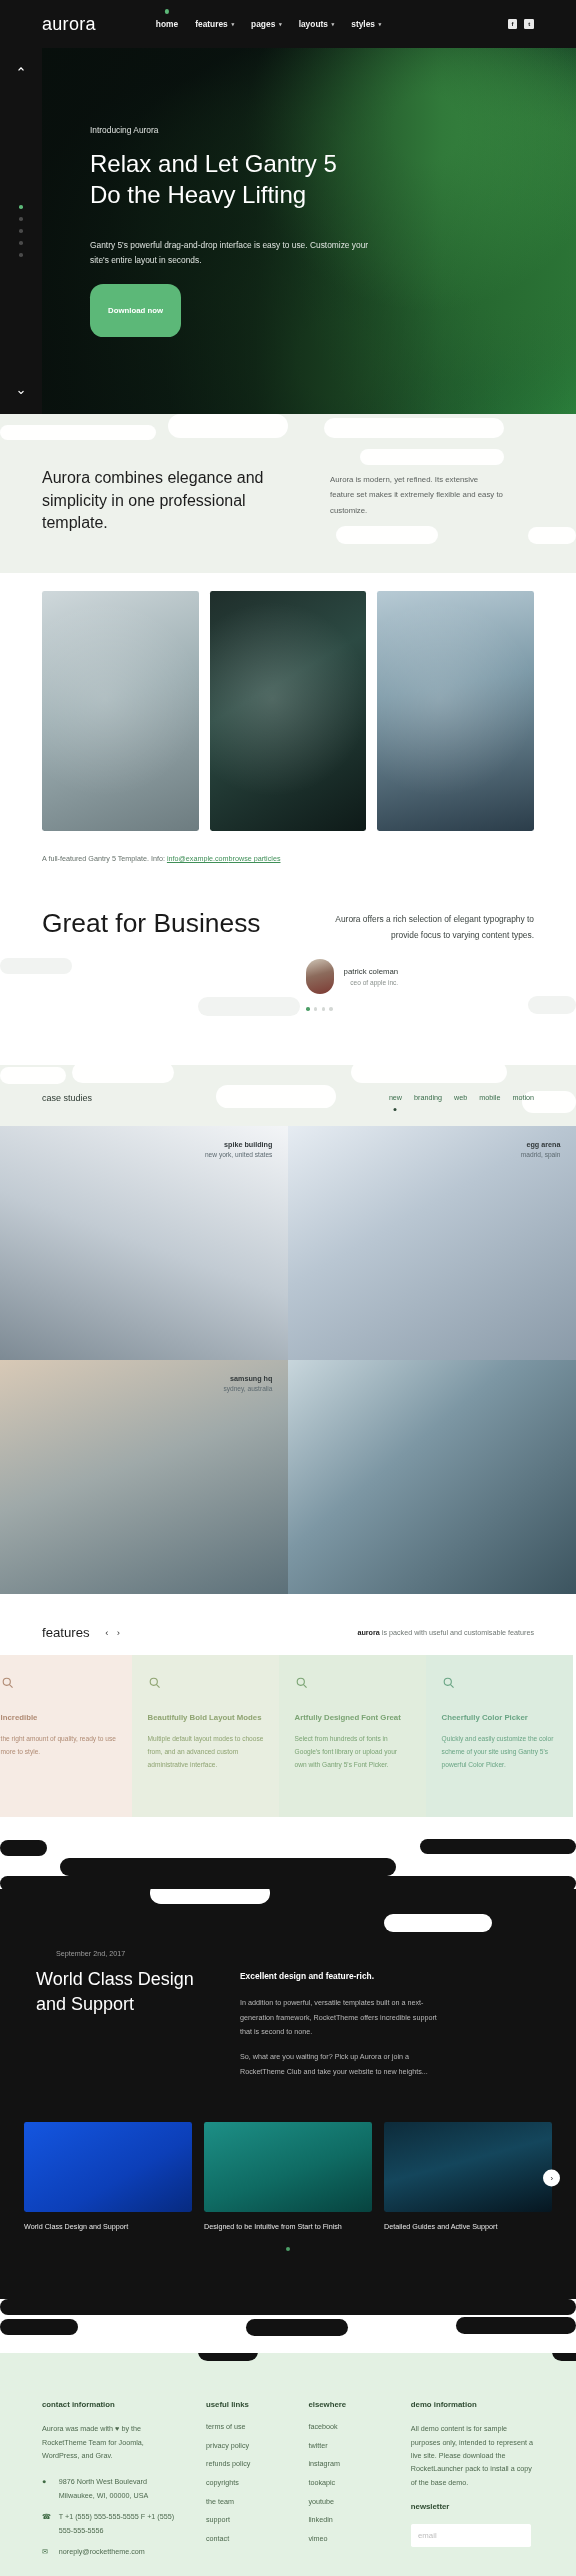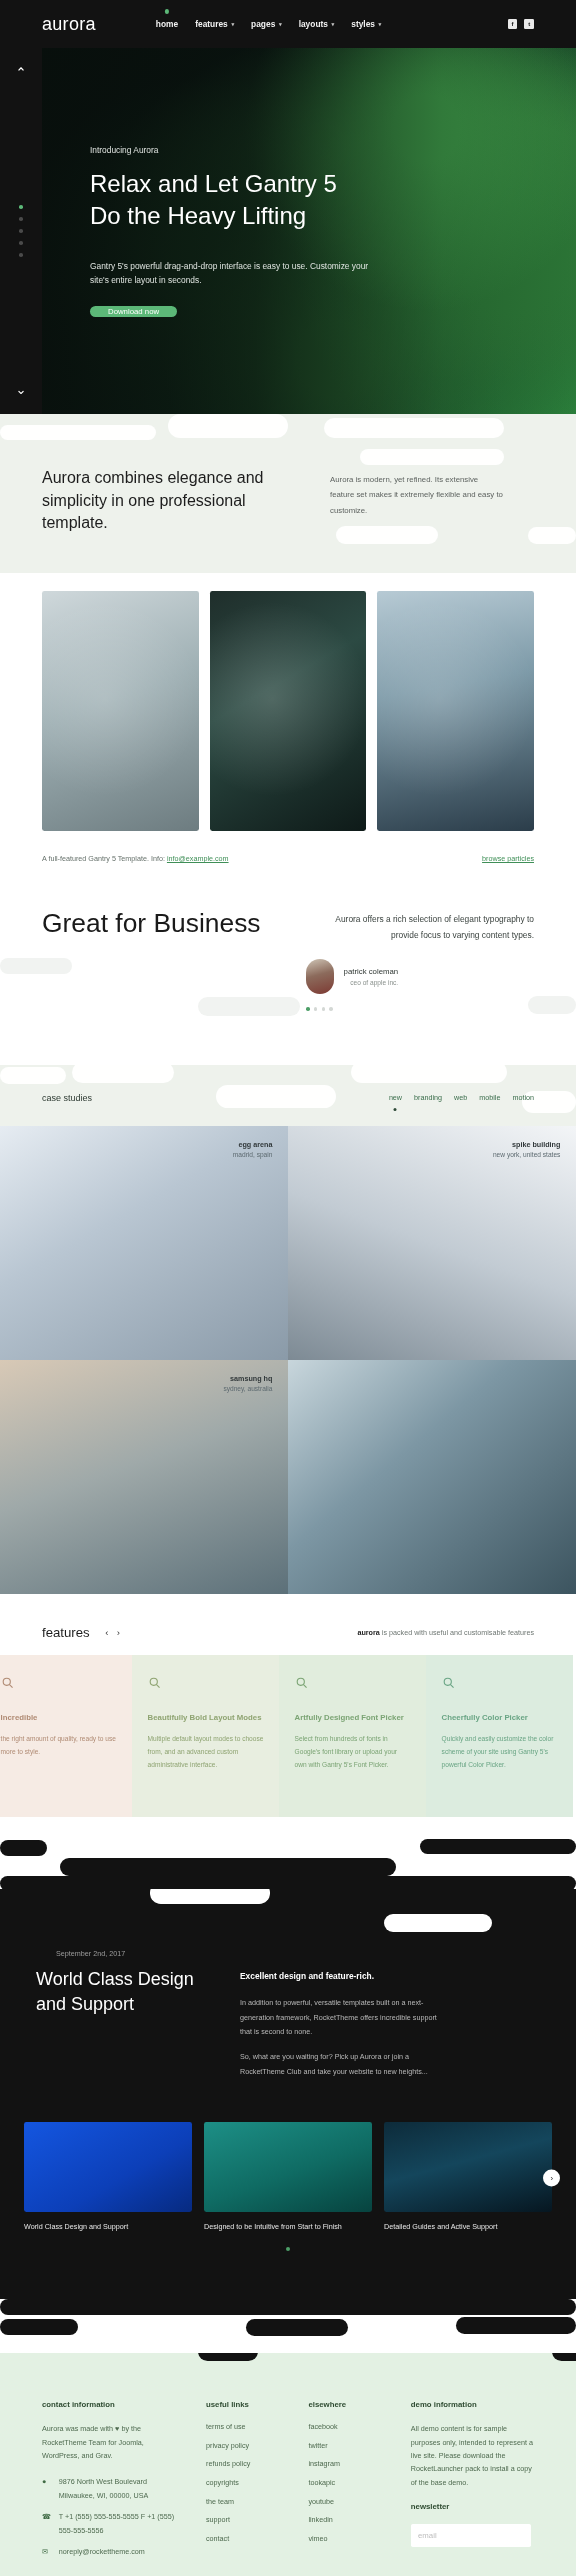--- a/index.html
+++ b/index.html
@@ -133,22 +133,22 @@
     line-height: 1.32;
     font-weight: 400;
     margin-bottom: 27px;
   }
   .hero-sub { color: #dfe4e0; font-size: 8.4px; line-height: 1.75; margin-bottom: 17px; }
   .btn-green {
     display: inline-block;
     background: #5cb878;
     color: #fff;
     font-size: 7.8px;
-    font-weight: normal;
-    padding: 1px 18px;
+    font-weight: bold;
+    padding: 22px 18px;
     border-radius: 13.2px;
     border: none;
     cursor: pointer;
   }
 
   
   .intro { background: #eef2ec; padding: 53px 0 38px; position: relative; overflow: hidden; }
   .blob { position: absolute; background: #fff; border-radius: 18px; opacity: .95; }
   .intro-grid { display: flex; gap: 36px; position: relative; z-index: 2; }
   .intro-h { font-size: 16px; line-height: 1.42; font-weight: 400; width: 252px; color: #1d1d1d; }
@@ -170,21 +170,20 @@
   .photo::after {
     content:""; position:absolute; inset:0;
     background: radial-gradient(circle at 40% 45%, rgba(255,255,255,.18), transparent 60%);
   }
 
   
   .infobar {
     background: #fff;
     padding: 23px 0 19px;
     display: flex;
-    justify-content: space-between;
     font-size: 7.2px;
     color: #65706a;
   }
   .infobar a { color: #3f8f57; }
   .link-ul { text-decoration: underline; cursor: pointer; }
 
   
   .biz { background: #fff; padding: 24px 0 54px; position: relative; overflow: hidden; }
   .biz-grid { display: flex; gap: 36px; position: relative; z-index: 2; }
   .biz-h { font-size: 26.4px; line-height: 1.3; font-weight: 400; width: 228px; color: #1a1a1a; }
@@ -419,30 +418,30 @@
       <div class="cases-title">case studies</div>
       <div class="filters">
         <div class="filter on">new</div>
         <div class="filter">branding</div>
         <div class="filter">web</div>
         <div class="filter">mobile</div>
         <div class="filter">motion</div>
       </div>
     </div>
     <div class="grid">
+      <div class="cell c2">
+        <div class="cap">
+          <div class="cap-t">spike building</div>
+          <div class="cap-s">new york, united states</div>
+        </div>
+      </div>
       <div class="cell c1">
         <div class="cap">
           <div class="cap-t">egg arena</div>
           <div class="cap-s">madrid, spain</div>
-        </div>
-      </div>
-      <div class="cell c2">
-        <div class="cap">
-          <div class="cap-t">spike building</div>
-          <div class="cap-s">new york, united states</div>
         </div>
       </div>
       <div class="cell c3">
         <div class="cap">
           <div class="cap-t">samsung hq</div>
           <div class="cap-s">sydney, australia</div>
         </div>
       </div>
       <div class="cell c4"></div>
     </div>
@@ -480,21 +479,21 @@
         <div class="card-h">Beautifully Bold Layout Modes</div>
         <div class="card-p">Multiple default layout modes to choose from, and an advanced custom administrative interface.</div>
       </div>
       <div class="card f3">
         <div class="card-ic">
           <svg width="13.2" height="13.2" viewBox="0 0 24 24" fill="none" stroke="currentColor" stroke-width="2">
               <circle cx="10.5" cy="10.5" r="6.5"></circle>
               <line x1="15.5" y1="15.5" x2="21" y2="21"></line>
             </svg>
         </div>
-        <div class="card-h">Artfully Designed Font Picker</div>
+        <div class="card-h">Artfully Designed Font Great</div>
         <div class="card-p">Select from hundreds of fonts in Google's font library or upload your own with Gantry 5's Font Picker.</div>
       </div>
       <div class="card f4">
         <div class="card-ic">
           <svg width="13.2" height="13.2" viewBox="0 0 24 24" fill="none" stroke="currentColor" stroke-width="2">
               <circle cx="10.5" cy="10.5" r="6.5"></circle>
               <line x1="15.5" y1="15.5" x2="21" y2="21"></line>
             </svg>
         </div>
         <div class="card-h">Cheerfully Color Picker</div>

